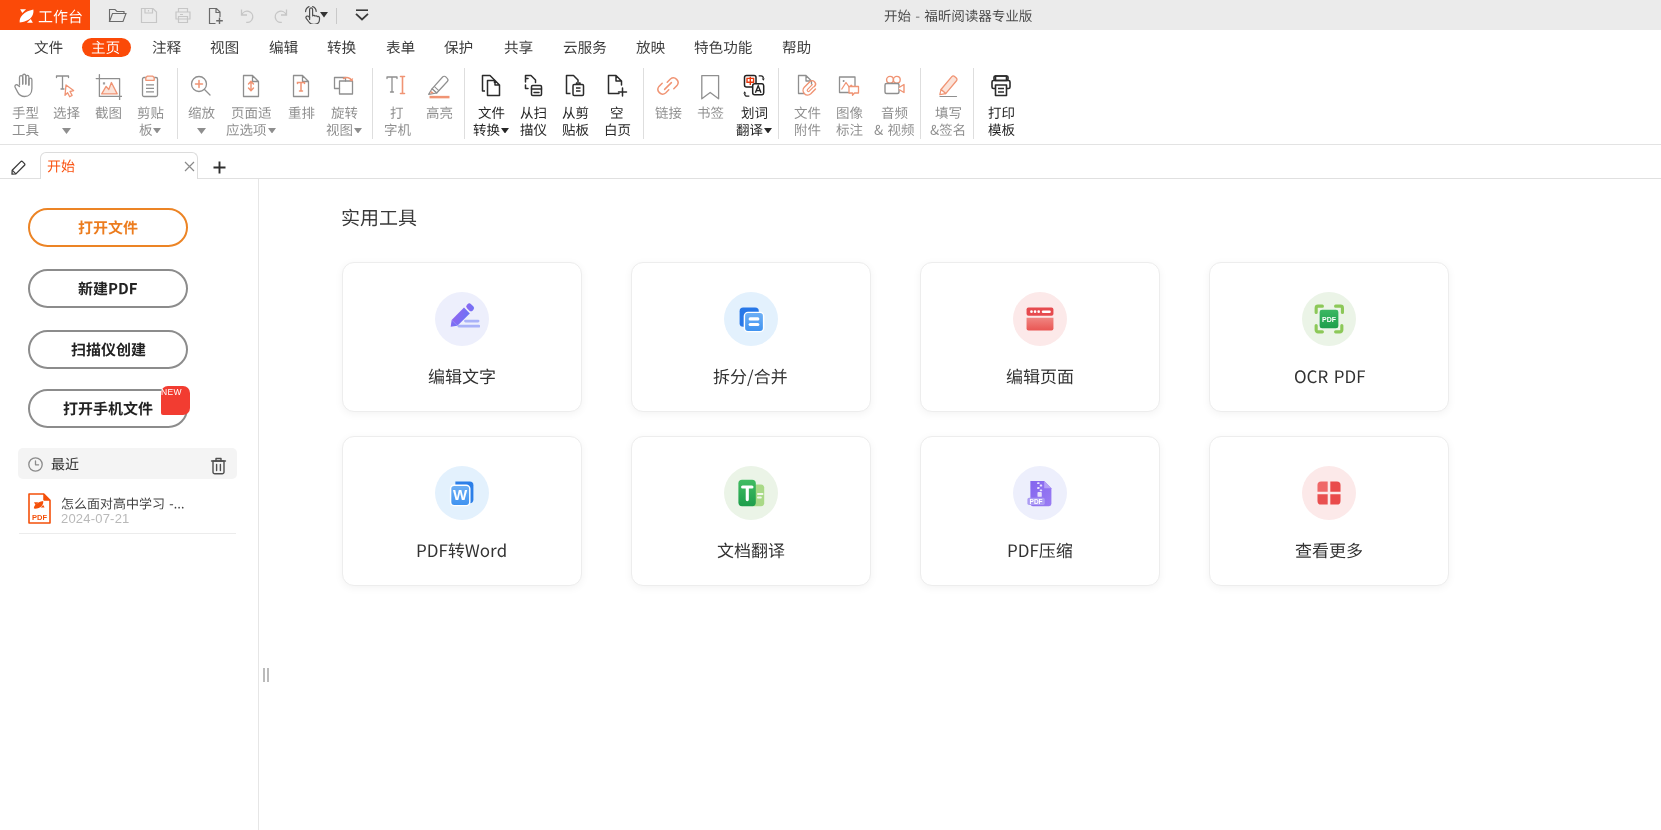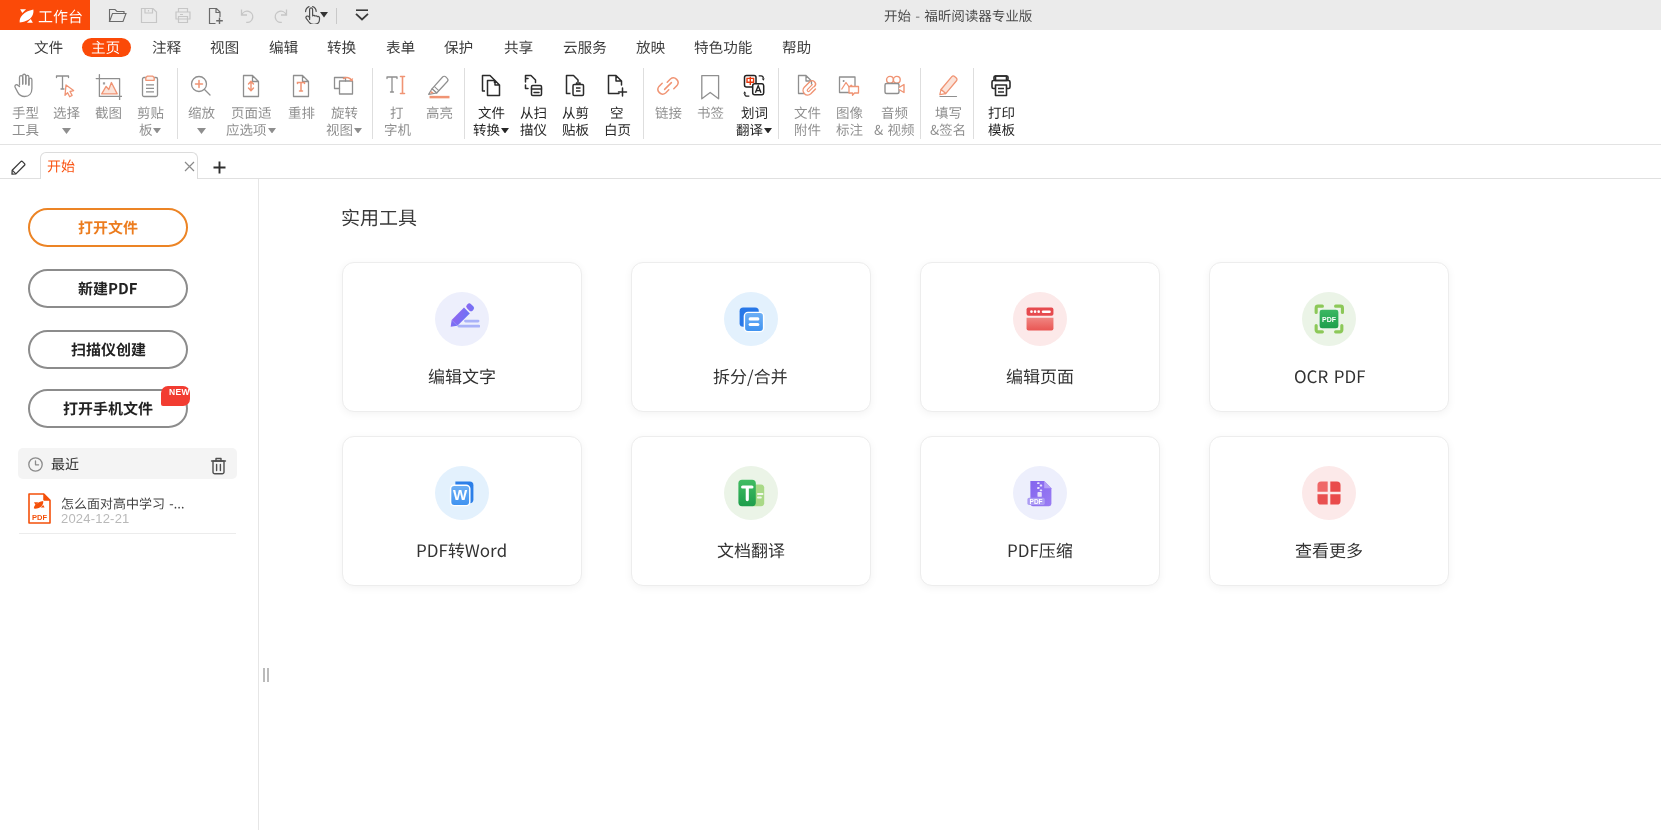--- a/index.html
+++ b/index.html
@@ -570,21 +570,21 @@
       <svg width="75.0" height="15.0" viewBox="0 -13.20 75.0 15.0" style="overflow:visible">
         <path d="M2.61 -12.66V-9.99H0.615V-8.325H2.61V-5.64L0.42 -5.175L0.885 -3.4499999999999997L2.61 -3.8699999999999997V-0.6C2.61 -0.39 2.5349999999999997 -0.315 2.3249999999999997 -0.315C2.13 -0.315 1.5 -0.3 0.8999999999999999 -0.32999999999999996C1.125 0.12 1.3499999999999999 0.855 1.41 1.305C2.475 1.305 3.195 1.26 3.705 0.99C4.2 0.72 4.365 0.27 4.365 -0.585V-4.305L6.285 -4.8L6.06 -6.45L4.365 -6.045V-8.325H6.06V-9.99H4.365V-12.66ZM6.345 -11.385V-9.735H12.09V-6.675H6.705V-4.905H12.09V-1.305H6.24V0.36H12.09V1.2149999999999999H13.815V-11.385Z M25.89 -12.75V-10.785H23.85V-12.75H22.125V-10.785H20.4V-9.165H22.125V-7.47H23.85V-9.165H25.89V-7.47H27.63V-9.165H29.4V-10.785H27.63V-12.75ZM22.53 -2.4899999999999998H24.045V-1.02H22.53ZM22.53 -4.02V-5.444999999999999H24.045V-4.02ZM27.225 -2.4899999999999998V-1.02H25.65V-2.4899999999999998ZM27.225 -4.02H25.65V-5.444999999999999H27.225ZM20.895 -7.005V1.26H22.53V0.54H27.225V1.185H28.935V-7.005ZM17.115 -12.735V-9.9H15.555V-8.25H17.115V-5.5649999999999995L15.315 -5.13L15.705 -3.405L17.115 -3.81V-0.765C17.115 -0.57 17.04 -0.51 16.86 -0.51C16.68 -0.495 16.155 -0.495 15.615 -0.51C15.825 -0.045 16.035 0.705 16.08 1.14C17.04 1.14 17.7 1.08 18.15 0.7949999999999999C18.615 0.525 18.75 0.075 18.75 -0.75V-4.2749999999999995L20.28 -4.725L20.055 -6.345L18.75 -6.0V-8.25H20.115000000000002V-9.9H18.75V-12.735Z M38.01 -11.76C38.595 -10.83 39.225 -9.584999999999999 39.465 -8.805L40.965 -9.615C40.71 -10.41 40.035 -11.594999999999999 39.42 -12.48ZM42.21 -11.82C41.76 -8.955 41.04 -6.33 39.6 -4.2C38.265 -6.194999999999999 37.485 -8.73 37.019999999999996 -11.625L35.31 -11.385C35.91 -7.875 36.795 -4.95 38.34 -2.685C37.26 -1.5899999999999999 35.894999999999996 -0.69 34.14 -0.03C34.485 0.315 34.995 0.96 35.235 1.365C36.945 0.6599999999999999 38.325 -0.255 39.435 -1.3199999999999998C40.485 -0.195 41.79 0.705 43.41 1.38C43.68 0.8999999999999999 44.265 0.16499999999999998 44.685 -0.18C43.065 -0.78 41.76 -1.665 40.71 -2.775C42.51 -5.1899999999999995 43.41 -8.19 44.01 -11.535ZM33.63 -12.69C32.865 -10.545 31.56 -8.4 30.21 -7.05C30.51 -6.614999999999999 31.005 -5.625 31.17 -5.175C31.515 -5.535 31.845 -5.9399999999999995 32.175 -6.375V1.3199999999999998H33.885V-9.045C34.44 -10.049999999999999 34.935 -11.115 35.325 -12.15Z M57.135 -12.45V-0.765C57.135 -0.48 57.015 -0.39 56.715 -0.375C56.415 -0.375 55.41 -0.375 54.45 -0.42C54.705 0.06 54.975 0.825 55.065 1.3199999999999998C56.475 1.3199999999999998 57.45 1.275 58.08 0.99C58.695 0.72 58.92 0.255 58.92 -0.765V-12.45ZM54.254999999999995 -11.025V-2.505H55.980000000000004V-11.025ZM47.79 -7.29H47.73C48.585 -8.115 49.35 -9.075 49.995 -10.125C50.805 -9.195 51.66 -8.16 52.26 -7.29ZM49.455 -12.78C48.66 -10.86 47.085 -8.834999999999999 45.255 -7.6049999999999995C45.645 -7.305 46.26 -6.66 46.545 -6.27L47.01 -6.645V-1.14C47.01 0.615 47.55 1.095 49.32 1.095C49.695 1.095 51.33 1.095 51.735 1.095C53.28 1.095 53.745 0.46499999999999997 53.94 -1.665C53.475 -1.77 52.769999999999996 -2.04 52.394999999999996 -2.3249999999999997C52.305 -0.735 52.2 -0.435 51.585 -0.435C51.195 -0.435 49.86 -0.435 49.545 -0.435C48.855 -0.435 48.75 -0.525 48.75 -1.14V-5.745H51.135C51.045 -4.455 50.94 -3.9 50.805 -3.7199999999999998C50.685 -3.5999999999999996 50.565 -3.57 50.37 -3.57C50.144999999999996 -3.57 49.71 -3.57 49.215 -3.63C49.455 -3.21 49.62 -2.58 49.65 -2.1149999999999998C50.295 -2.1 50.91 -2.1149999999999998 51.269999999999996 -2.16C51.675 -2.2199999999999998 51.99 -2.34 52.275 -2.67C52.62 -3.09 52.785 -4.185 52.89 -6.675V-6.734999999999999L54.045 -7.8149999999999995C53.37 -8.834999999999999 51.96 -10.395 50.82 -11.61L51.105 -12.254999999999999Z M65.82 -11.625V-10.275H68.355V-9.555H65.01V-8.219999999999999H68.355V-7.47H65.745V-6.1049999999999995H68.355V-5.385H65.655V-4.125H68.355V-3.375H65.07V-2.01H68.355V-0.99H70.065V-2.01H74.03999999999999V-3.375H70.065V-4.125H73.56V-5.385H70.065V-6.1049999999999995H73.395V-8.219999999999999H74.22V-9.555H73.395V-11.625H70.065V-12.735H68.355V-11.625ZM70.065 -8.219999999999999H71.805V-7.47H70.065ZM70.065 -9.555V-10.275H71.805V-9.555ZM61.365 -5.3999999999999995C61.365 -5.595 61.845 -5.895 62.19 -6.075H63.465C63.33 -5.1 63.135 -4.215 62.88 -3.4499999999999997C62.61 -3.945 62.355 -4.53 62.16 -5.22L60.84 -4.77C61.2 -3.57 61.65 -2.5949999999999998 62.175 -1.8299999999999998C61.695 -0.99 61.095 -0.32999999999999996 60.375 0.16499999999999998C60.75 0.39 61.41 1.005 61.665 1.3499999999999999C62.31 0.87 62.865 0.24 63.345 -0.54C64.905 0.735 66.945 1.05 69.48 1.05H73.905C74.01 0.57 74.295 -0.22499999999999998 74.55 -0.585C73.515 -0.5549999999999999 70.395 -0.5549999999999999 69.53999999999999 -0.5549999999999999C67.32 -0.57 65.445 -0.825 64.065 -1.9949999999999999C64.65 -3.435 65.04 -5.25 65.235 -7.4399999999999995L64.23 -7.68L63.915 -7.635H63.405C64.065 -8.76 64.74 -10.08 65.31 -11.43L64.23 -12.15L63.675 -11.924999999999999H60.84V-10.35H63.03C62.52 -9.15 61.95 -8.129999999999999 61.71 -7.785C61.395 -7.2749999999999995 60.975 -6.87 60.66 -6.779999999999999C60.885 -6.435 61.245 -5.745 61.365 -5.3999999999999995Z" fill="#222222"></path>
       </svg>
     </div>
 <div class="abs" style="left:28px;top:389px;width:160px;height:39px;border:2px solid #8c8c8c;border-radius:20px;background:#fff"></div>
 <div style="position:absolute;left:63.0px;top:400.5px;">
       <svg width="90.0" height="15.0" viewBox="0 -13.20 90.0 15.0" style="overflow:visible">
         <path d="M2.5949999999999998 -12.75V-9.885H0.6599999999999999V-8.19H2.5949999999999998V-5.595L0.495 -5.13L0.99 -3.33L2.5949999999999998 -3.75V-0.735C2.5949999999999998 -0.525 2.52 -0.44999999999999996 2.31 -0.44999999999999996C2.1149999999999998 -0.44999999999999996 1.47 -0.44999999999999996 0.885 -0.48C1.1099999999999999 0.0 1.3499999999999999 0.75 1.41 1.2149999999999999C2.4899999999999998 1.2149999999999999 3.21 1.17 3.735 0.885C4.26 0.615 4.425 0.15 4.425 -0.72V-4.2299999999999995L6.359999999999999 -4.755L6.135 -6.465L4.425 -6.045V-8.19H6.12V-9.885H4.425V-12.75ZM6.359999999999999 -11.61V-9.81H10.185V-1.035C10.185 -0.75 10.065 -0.6599999999999999 9.764999999999999 -0.6599999999999999C9.45 -0.6599999999999999 8.325 -0.645 7.395 -0.705C7.68 -0.195 8.025 0.705 8.115 1.26C9.525 1.26 10.514999999999999 1.2149999999999999 11.205 0.8999999999999999C11.895 0.585 12.12 0.045 12.12 -1.005V-9.81H14.535V-11.61Z M24.375 -10.17V-6.495H20.939999999999998V-6.93V-10.17ZM15.69 -6.495V-4.77H18.93C18.645 -3.0 17.835 -1.26 15.645 0.06C16.095 0.36 16.785 1.005 17.1 1.41C19.71 -0.24 20.564999999999998 -2.505 20.835 -4.77H24.375V1.3499999999999999H26.265V-4.77H29.354999999999997V-6.495H26.265V-10.17H28.92V-11.879999999999999H16.185V-10.17H19.08V-6.944999999999999V-6.495Z M30.63 -5.0249999999999995V-3.255H36.585V-0.84C36.585 -0.54 36.45 -0.435 36.12 -0.42C35.76 -0.42 34.5 -0.42 33.39 -0.46499999999999997C33.675 0.015 34.019999999999996 0.8099999999999999 34.125 1.3199999999999998C35.655 1.335 36.75 1.29 37.47 1.02C38.19 0.735 38.46 0.255 38.46 -0.8099999999999999V-3.255H44.415V-5.0249999999999995H38.46V-6.795H43.515V-8.52H38.46V-10.469999999999999C40.125 -10.665 41.7 -10.934999999999999 43.05 -11.28L41.745 -12.78C39.269999999999996 -12.12 35.13 -11.73 31.515 -11.58C31.695 -11.174999999999999 31.905 -10.455 31.965 -9.99C33.435 -10.049999999999999 35.025 -10.139999999999999 36.585 -10.275V-8.52H31.665V-6.795H36.585V-5.0249999999999995Z M52.32 -11.879999999999999V-7.02C52.32 -4.755 52.14 -1.815 50.144999999999996 0.16499999999999998C50.55 0.39 51.255 0.99 51.54 1.3199999999999998C53.715 -0.855 54.06 -4.47 54.06 -7.02V-10.185H55.935V-1.17C55.935 0.12 56.055 0.48 56.34 0.78C56.595 1.05 57.03 1.185 57.39 1.185C57.629999999999995 1.185 57.975 1.185 58.23 1.185C58.575 1.185 58.92 1.1099999999999999 59.16 0.9149999999999999C59.415 0.72 59.565 0.435 59.655 -0.015C59.745 -0.44999999999999996 59.805 -1.515 59.82 -2.3249999999999997C59.385 -2.475 58.875 -2.76 58.53 -3.045C58.53 -2.145 58.5 -1.425 58.485 -1.095C58.455 -0.765 58.44 -0.63 58.379999999999995 -0.5549999999999999C58.335 -0.495 58.26 -0.46499999999999997 58.185 -0.46499999999999997C58.11 -0.46499999999999997 58.004999999999995 -0.46499999999999997 57.93 -0.46499999999999997C57.87 -0.46499999999999997 57.81 -0.495 57.765 -0.5549999999999999C57.72 -0.615 57.72 -0.825 57.72 -1.23V-11.879999999999999ZM47.895 -12.75V-9.645H45.675V-7.949999999999999H47.67C47.19 -6.135 46.29 -4.125 45.3 -2.925C45.585 -2.475 45.99 -1.74 46.155 -1.2449999999999999C46.815 -2.085 47.415 -3.315 47.895 -4.665V1.335H49.62V-4.95C50.055 -4.2749999999999995 50.49 -3.5549999999999997 50.73 -3.0749999999999997L51.75 -4.53C51.45 -4.92 50.13 -6.51 49.62 -7.05V-7.949999999999999H51.57V-9.645H49.62V-12.75Z M66.18 -12.33C66.525 -11.684999999999999 66.87 -10.83 67.035 -10.215H60.66V-8.459999999999999H63.03C63.84 -6.345 64.89 -4.53 66.24 -3.03C64.68 -1.815 62.73 -0.96 60.375 -0.375C60.735 0.045 61.275 0.885 61.47 1.3199999999999998C63.885 0.615 65.91 -0.39 67.575 -1.74C69.16499999999999 -0.40499999999999997 71.1 0.585 73.47 1.2149999999999999C73.74 0.72 74.28 -0.06 74.685 -0.46499999999999997C72.42 -0.975 70.53 -1.875 68.97 -3.06C70.305 -4.515 71.325 -6.3 72.09 -8.459999999999999H74.4V-10.215H67.86L69.135 -10.62C68.955 -11.235 68.505 -12.195 68.1 -12.9ZM67.605 -4.29C66.45 -5.475 65.55 -6.885 64.89 -8.459999999999999H70.08C69.465 -6.81 68.655 -5.43 67.605 -4.29Z M79.74 -5.475V-3.7199999999999998H83.805V1.335H85.62V-3.7199999999999998H89.49V-5.475H85.62V-8.07H88.77V-9.84H85.62V-12.555H83.805V-9.84H82.575C82.725 -10.41 82.875 -10.98 82.995 -11.565L81.255 -11.91C80.925 -10.08 80.295 -8.16 79.485 -6.975C79.92 -6.795 80.685 -6.375 81.045 -6.12C81.375 -6.66 81.69 -7.335 81.975 -8.07H83.805V-5.475ZM78.63 -12.69C77.88 -10.545 76.605 -8.4 75.27 -7.05C75.585 -6.6 76.08 -5.625 76.245 -5.175C76.545 -5.505 76.845 -5.865 77.145 -6.255V1.3199999999999998H78.855V-8.924999999999999C79.425 -9.975 79.935 -11.07 80.34 -12.15Z" fill="#222222"></path>
       </svg>
     </div>
-<div class="abs" style="left:161px;top:385.5px;width:29px;height:20px;background:#f23c31;border-radius:7px 7px 7px 2px;color:#fff;font-weight:bold;font-size:8.5px;line-height:13px;text-align:right;letter-spacing:.4px">NEW</div>
+<div class="abs" style="left:161px;top:385.5px;width:29px;height:29px;background:#f23c31;border-radius:7px 7px 7px 2px;color:#fff;font-weight:normal;font-size:8.5px;line-height:13px;text-align:left;letter-spacing:.4px">NEW</div>
 <div class="abs" style="left:18px;top:448px;width:219px;height:31px;background:#f4f4f4;border-radius:5px"></div>
 <div style="position:absolute;left:28px;top:456.5px;">
       <svg width="15" height="15" viewBox="0 0 15 15">
         <circle cx="7.5" cy="7.5" r="6.7" fill="none" stroke="#8b8b8b" stroke-width="1.3"></circle>
         <path d="M7.5 4 V7.8 H10.6" fill="none" stroke="#8b8b8b" stroke-width="1.3" stroke-linecap="round" stroke-linejoin="round"></path>
       </svg>
     </div>
 <div style="position:absolute;left:51px;top:456.5px;">
       <svg width="28.0" height="14.0" viewBox="0 -12.32 28.0 14.0" style="overflow:visible">
         <path d="M3.472 -8.89H10.542V-7.896H3.472ZM3.472 -10.57H10.542V-9.59H3.472ZM2.464 -11.312V-7.154H11.592V-11.312ZM5.5440000000000005 -5.488V-4.55H2.996V-5.488ZM0.658 -0.602 0.756 0.336 5.5440000000000005 -0.23800000000000002V1.12H6.5520000000000005V-0.364L7.308 -0.462V-1.316L6.5520000000000005 -1.232V-5.488H13.286V-6.37H0.686V-5.488H2.0300000000000002V-0.728ZM7.098 -4.62V-3.7520000000000002H7.938L7.658 -3.668C8.078 -2.646 8.652000000000001 -1.736 9.394 -0.98C8.624 -0.406 7.756 0.028 6.8740000000000006 0.308C7.056 0.49 7.308 0.854 7.406000000000001 1.078C8.344 0.742 9.268 0.266 10.08 -0.364C10.864 0.28 11.802 0.77 12.866 1.078C13.006 0.8260000000000001 13.272 0.448 13.496 0.252C12.474 0.0 11.564 -0.434 10.794 -0.994C11.718 -1.8900000000000001 12.446 -3.0100000000000002 12.88 -4.396L12.278 -4.662L12.082 -4.62ZM8.582 -3.7520000000000002H11.648C11.284 -2.926 10.738 -2.198 10.094 -1.582C9.450000000000001 -2.198 8.946 -2.926 8.582 -3.7520000000000002ZM5.5440000000000005 -3.766V-2.7720000000000002H2.996V-3.766ZM5.5440000000000005 -1.988V-1.12L2.996 -0.8260000000000001V-1.988Z M15.134 -10.962C15.904 -10.22 16.814 -9.156 17.234 -8.498L18.088 -9.1C17.64 -9.758000000000001 16.701999999999998 -10.766 15.932 -11.48ZM26.124000000000002 -11.76C24.695999999999998 -11.326 22.036 -11.046 19.810000000000002 -10.92V-7.812C19.810000000000002 -5.992 19.684 -3.5 18.451999999999998 -1.68C18.69 -1.554 19.152 -1.246 19.334 -1.05C20.426000000000002 -2.618 20.762 -4.816 20.846 -6.65H23.701999999999998V-1.092H24.738V-6.65H27.328V-7.63H20.874000000000002V-7.812V-10.08C23.016 -10.22 25.396 -10.486 26.992 -10.976ZM17.668 -6.692H14.728V-5.656H16.646V-1.75C16.016 -1.512 15.288 -0.882 14.546 -0.084L15.246 0.882C15.96 -0.07 16.646 -0.896 17.122 -0.896C17.43 -0.896 17.878 -0.42 18.466 -0.056C19.445999999999998 0.546 20.608 0.714 22.358 0.714C23.701999999999998 0.714 26.208 0.63 27.201999999999998 0.56C27.216 0.266 27.384 -0.266 27.509999999999998 -0.546C26.152 -0.392 24.052 -0.28 22.386000000000003 -0.28C20.804000000000002 -0.28 19.614 -0.378 18.704 -0.9520000000000001C18.228 -1.232 17.934 -1.498 17.668 -1.666Z" fill="#2f2f2f"></path>
@@ -608,21 +608,21 @@
         <path d="M16.6 14.6 L12.6 14.6 L15.2 12 Z" fill="#f4500a"></path>
         <path d="M5.9 15.6 C5.8 12.4 8.6 9.3 15.2 7.9 C15.7 10.6 14.2 13.5 10.8 14.9 C9.2 15.6 7.4 15.8 5.9 15.6 Z" fill="#f4500a"></path>
         <text x="11.5" y="27" font-family="Liberation Sans,sans-serif" font-size="7.5" font-weight="bold" fill="#f4500a" text-anchor="middle">PDF</text>
       </svg>
     </div>
 <div style="position:absolute;left:61px;top:496.5px;">
       <svg width="123.5" height="13.0" viewBox="0 -11.44 123.5 13.0" style="overflow:visible">
         <path d="M3.536 -2.808V-0.45499999999999996C3.536 0.598 3.9389999999999996 0.871 5.46 0.871C5.785 0.871 8.164 0.871 8.501999999999999 0.871C9.737 0.871 10.062 0.481 10.192 -1.079C9.918999999999999 -1.144 9.516 -1.274 9.295 -1.4429999999999998C9.23 -0.19499999999999998 9.113 -0.013 8.424 -0.013C7.891 -0.013 5.902 -0.013 5.499 -0.013C4.654 -0.013 4.498 -0.091 4.498 -0.46799999999999997V-2.808ZM9.789 -2.795C10.386999999999999 -1.7289999999999999 11.075999999999999 -0.312 11.414 0.52L12.389 0.182C12.038 -0.637 11.296999999999999 -2.028 10.712 -3.068ZM1.9889999999999999 -2.8729999999999998C1.7289999999999999 -1.9629999999999999 1.261 -0.6759999999999999 0.7799999999999999 0.13L1.664 0.5459999999999999C2.1189999999999998 -0.312 2.548 -1.625 2.847 -2.5349999999999997ZM3.627 -10.959C3.068 -9.139 2.054 -7.449 0.7929999999999999 -6.396C1.027 -6.239999999999999 1.43 -5.902 1.599 -5.72C2.392 -6.460999999999999 3.1199999999999997 -7.462 3.731 -8.619H5.382V-3.497H5.72L5.265 -3.081C6.058 -2.496 7.085 -1.664 7.592 -1.17L8.267999999999999 -1.859C7.787 -2.288 6.903 -2.964 6.162 -3.497H6.356999999999999V-4.641H11.7V-5.486H6.356999999999999V-6.669H11.375V-7.475H6.356999999999999V-8.619H12.038V-9.477H4.1339999999999995C4.316 -9.879999999999999 4.4719999999999995 -10.296 4.615 -10.725Z M18.759 -10.777C17.706 -8.956999999999999 15.704 -6.747 13.793 -5.382C14.014 -5.2 14.352 -4.875 14.534 -4.68C16.484 -6.149 18.473 -8.385 19.759999999999998 -10.4ZM21.255 -3.848C21.853 -3.1199999999999997 22.490000000000002 -2.249 23.049 -1.404L16.354 -0.871C18.434 -2.6519999999999997 20.618 -5.005 22.607 -7.709L21.606 -8.203C19.63 -5.369 16.951999999999998 -2.639 16.081 -1.9109999999999998C15.288 -1.196 14.729 -0.741 14.326 -0.65C14.469 -0.364 14.677 0.13 14.742 0.351C15.236 0.16899999999999998 16.003 0.156 23.634 -0.494C23.933 0.013 24.206 0.481 24.387999999999998 0.884L25.311 0.364C24.686999999999998 -0.8969999999999999 23.348 -2.834 22.125999999999998 -4.29Z M31.057 -4.342H33.813V-2.8729999999999998H31.057ZM31.057 -5.135V-6.577999999999999H33.813V-5.135ZM31.057 -2.08H33.813V-0.5589999999999999H31.057ZM26.754 -10.062V-9.126H31.772C31.681 -8.593 31.538 -7.981999999999999 31.408 -7.4879999999999995H27.352V1.04H28.288V0.351H36.66V1.04H37.647999999999996V-7.4879999999999995H32.409L32.916 -9.126H38.285V-10.062ZM28.288 -0.5589999999999999V-6.577999999999999H30.16V-0.5589999999999999ZM36.66 -0.5589999999999999H34.71V-6.577999999999999H36.66Z M45.525999999999996 -5.122C46.137 -4.199 46.722 -2.964 46.93 -2.1839999999999997L47.788 -2.613C47.58 -3.393 46.956 -4.5889999999999995 46.319 -5.486ZM40.183 -5.888999999999999C40.976 -5.1739999999999995 41.821 -4.329 42.575 -3.4709999999999996C41.795 -1.807 40.768 -0.5459999999999999 39.585 0.221C39.819 0.416 40.118 0.7799999999999999 40.274 1.014C41.47 0.156 42.484 -1.04 43.277 -2.639C43.862 -1.9109999999999998 44.343 -1.222 44.655 -0.637L45.435 -1.3519999999999999C45.058 -2.028 44.447 -2.834 43.732 -3.653C44.33 -5.148 44.759 -6.928999999999999 44.98 -9.035L44.343 -9.216999999999999L44.174 -9.177999999999999H39.91V-8.254999999999999H43.914C43.719 -6.851 43.407 -5.59 42.991 -4.4719999999999995C42.302 -5.186999999999999 41.574 -5.888999999999999 40.872 -6.5ZM48.945 -10.92V-7.787H45.266V-6.851H48.945V-0.286C48.945 -0.052 48.854 0.013 48.632999999999996 0.026C48.412 0.026 47.684 0.039 46.865 0.0C46.995 0.299 47.138 0.754 47.19 1.027C48.295 1.027 48.958 1.001 49.348 0.832C49.751 0.6629999999999999 49.907 0.364 49.907 -0.286V-6.851H51.467V-7.787H49.907V-10.92Z M55.718 -7.2669999999999995H61.347V-6.084H55.718ZM54.743 -7.981999999999999V-5.369H62.361V-7.981999999999999ZM57.733 -10.738 58.11 -9.568H52.767V-8.709999999999999H64.181V-9.568H59.189C59.046 -9.984 58.851 -10.53 58.669 -10.959ZM53.248 -4.641V1.027H54.184V-3.8219999999999996H62.79V0.013C62.79 0.156 62.725 0.208 62.569 0.208C62.413 0.208 61.802 0.221 61.243 0.19499999999999998C61.36 0.40299999999999997 61.503 0.702 61.555 0.9359999999999999C62.387 0.9359999999999999 62.946 0.9359999999999999 63.297 0.819C63.647999999999996 0.689 63.765 0.481 63.765 0.0V-4.641ZM55.653 -3.0549999999999997V0.27299999999999996H56.576V-0.377H61.178V-3.0549999999999997ZM56.576 -2.327H60.294V-1.105H56.576Z M70.954 -10.92V-8.593H66.248V-2.4179999999999997H67.223V-3.2239999999999998H70.954V1.027H71.981V-3.2239999999999998H75.725V-2.483H76.726V-8.593H71.981V-10.92ZM67.223 -4.186V-7.643999999999999H70.954V-4.186ZM75.725 -4.186H71.981V-7.643999999999999H75.725Z M83.98 -4.511V-3.5749999999999997H78.78V-2.6519999999999997H83.98V-0.182C83.98 0.013 83.915 0.065 83.655 0.091C83.382 0.104 82.511 0.104 81.497 0.078C81.666 0.33799999999999997 81.848 0.741 81.926 1.014C83.109 1.014 83.85 1.001 84.331 0.845C84.812 0.715 84.968 0.429 84.968 -0.16899999999999998V-2.6519999999999997H90.285V-3.5749999999999997H84.968V-4.095C86.151 -4.601999999999999 87.347 -5.343 88.19200000000001 -6.0969999999999995L87.555 -6.577999999999999L87.347 -6.526H80.964V-5.668H86.255C85.579 -5.226 84.747 -4.784 83.98 -4.511ZM83.512 -10.712C83.902 -10.113999999999999 84.318 -9.308 84.5 -8.762H81.64L82.134 -9.009C81.913 -9.516 81.367 -10.244 80.873 -10.79L80.067 -10.426C80.483 -9.932 80.951 -9.256 81.198 -8.762H79.04V-6.175H79.976V-7.877999999999999H89.089V-6.175H90.064V-8.762H87.919C88.348 -9.282 88.803 -9.918999999999999 89.193 -10.504L88.205 -10.841999999999999C87.906 -10.205 87.36 -9.373 86.879 -8.762H84.76L85.436 -9.022C85.267 -9.581 84.812 -10.413 84.37 -11.036999999999999Z M94.003 -7.319C95.173 -6.513 96.707 -5.33 97.448 -4.601999999999999L98.137 -5.343C97.357 -6.058 95.81 -7.189 94.666 -7.9559999999999995ZM92.339 -1.742 92.69 -0.767C94.692 -1.456 97.643 -2.4699999999999998 100.321 -3.419L100.139 -4.329C97.305 -3.3539999999999996 94.211 -2.314 92.339 -1.742ZM92.547 -9.971V-9.048H101.556C101.478 -3.016 101.361 -0.65 100.945 -0.19499999999999998C100.815 -0.026 100.672 0.026 100.425 0.013C100.074 0.013 99.268 0.013 98.358 -0.052C98.54 0.208 98.657 0.611 98.67 0.884C99.424 0.9359999999999999 100.269 0.949 100.776 0.8969999999999999C101.257 0.858 101.569 0.715 101.868 0.286C102.362 -0.377 102.466 -2.574 102.544 -9.411999999999999C102.544 -9.555 102.544 -9.971 102.544 -9.971Z M108.758 -3.185H112.086V-4.095H108.758Z M114.478 0.16899999999999998C114.946 0.16899999999999998 115.336 -0.19499999999999998 115.336 -0.728C115.336 -1.274 114.946 -1.638 114.478 -1.638C113.99699999999999 -1.638 113.61999999999999 -1.274 113.61999999999999 -0.728C113.61999999999999 -0.19499999999999998 113.99699999999999 0.16899999999999998 114.478 0.16899999999999998Z M118.092 0.16899999999999998C118.56 0.16899999999999998 118.95 -0.19499999999999998 118.95 -0.728C118.95 -1.274 118.56 -1.638 118.092 -1.638C117.61099999999999 -1.638 117.234 -1.274 117.234 -0.728C117.234 -0.19499999999999998 117.61099999999999 0.16899999999999998 118.092 0.16899999999999998Z M121.706 0.16899999999999998C122.174 0.16899999999999998 122.56400000000001 -0.19499999999999998 122.56400000000001 -0.728C122.56400000000001 -1.274 122.174 -1.638 121.706 -1.638C121.225 -1.638 120.848 -1.274 120.848 -0.728C120.848 -0.19499999999999998 121.225 0.16899999999999998 121.706 0.16899999999999998Z" fill="#3f3f3f"></path>
       </svg>
     </div>
-<div class="abs" style="left:61px;top:511px;font-size:13px;color:#b9b9b9;letter-spacing:.2px">2024-12-21</div>
+<div class="abs" style="left:61px;top:511px;font-size:13px;color:#b9b9b9;letter-spacing:.2px">2024-07-21</div>
 <div class="abs" style="left:19px;top:533px;width:217px;height:1px;background:#ececec"></div>
 <div style="position:absolute;left:341px;top:207.5px;">
       <svg width="76.0" height="19.0" viewBox="0 -16.72 76.0 19.0" style="overflow:visible">
         <path d="M10.222 -2.033C12.749 -1.083 15.276 0.22799999999999998 16.815 1.406L17.689 0.285C16.112 -0.836 13.452 -2.147 10.906 -3.078ZM4.56 -10.583C5.586 -9.975 6.802 -9.025 7.353 -8.36L8.265 -9.386C7.676 -10.07 6.441 -10.924999999999999 5.415 -11.495ZM2.66 -7.619C3.743 -7.03 5.016 -6.08 5.624 -5.396L6.498 -6.479C5.8709999999999996 -7.144 4.579 -8.018 3.515 -8.568999999999999ZM1.71 -13.794V-9.937H3.135V-12.464H15.846V-9.937H17.328V-13.794H10.811C10.526 -14.459 10.032 -15.389999999999999 9.557 -16.093L8.151 -15.655999999999999C8.493 -15.086 8.854 -14.402 9.12 -13.794ZM1.349 -4.864V-3.629H8.208C7.144 -1.786 5.187 -0.5509999999999999 1.539 0.209C1.843 0.532 2.2039999999999997 1.083 2.356 1.4629999999999999C6.631 0.475 8.759 -1.178 9.842 -3.629H17.765V-4.864H10.279C10.83 -6.707 10.963 -8.911 11.039 -11.514H9.557C9.481 -8.815999999999999 9.366999999999999 -6.631 8.759 -4.864Z M21.907 -14.629999999999999V-7.733C21.907 -5.054 21.717 -1.691 19.608 0.6839999999999999C19.931 0.855 20.501 1.33 20.71 1.615C22.173000000000002 0.0 22.819 -2.185 23.104 -4.313H27.872999999999998V1.349H29.317V-4.313H34.447V-0.418C34.447 -0.076 34.314 0.038 33.934 0.056999999999999995C33.573 0.076 32.281 0.095 30.951 0.038C31.141 0.418 31.369 1.045 31.445 1.406C33.231 1.425 34.333 1.406 34.979 1.178C35.625 0.95 35.852999999999994 0.513 35.852999999999994 -0.418V-14.629999999999999ZM23.313 -13.262H27.872999999999998V-10.203H23.313ZM34.447 -13.262V-10.203H29.317V-13.262ZM23.313 -8.854H27.872999999999998V-5.662H23.237000000000002C23.294 -6.3839999999999995 23.313 -7.087 23.313 -7.733ZM34.447 -8.854V-5.662H29.317V-8.854Z M38.988 -1.3679999999999999V0.056999999999999995H56.069V-1.3679999999999999H48.241V-12.35H55.099999999999994V-13.812999999999999H39.976V-12.35H46.664V-1.3679999999999999Z M68.495 -1.5959999999999999C70.604 -0.608 72.80799999999999 0.608 74.138 1.539L75.27799999999999 0.475C73.853 -0.418 71.554 -1.634 69.407 -2.6029999999999998ZM63.232 -2.527C62.054 -1.501 59.679 -0.22799999999999998 57.76 0.494C58.102 0.76 58.577 1.2349999999999999 58.805 1.539C60.724 0.76 63.061 -0.475 64.581 -1.672ZM61.028 -15.048V-3.971H57.988V-2.679H75.069V-3.971H72.238V-15.048ZM62.396 -3.971V-5.7H70.813V-3.971ZM62.396 -11.134H70.813V-9.519H62.396ZM62.396 -12.235999999999999V-13.87H70.813V-12.235999999999999ZM62.396 -8.436H70.813V-6.7829999999999995H62.396Z" fill="#3a3a3a"></path>
       </svg>
     </div>
 <div class="abs" style="left:341.5px;top:261.5px;width:240px;height:150px;background:#fff;border:1px solid #ededed;border-radius:12px;box-shadow:0 2px 8px rgba(0,0,0,.05)"></div>
 <div class="abs" style="left:434.5px;top:291.5px;width:54px;height:54px;border-radius:50%;background:#EDEFFC"></div>
 <div class="abs" style="left:443.5px;top:300.5px">
       <svg width="36" height="36" viewBox="0 0 30 30">

